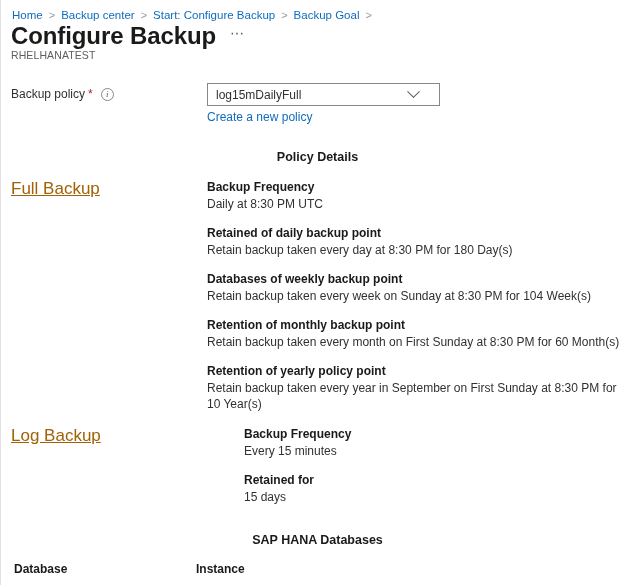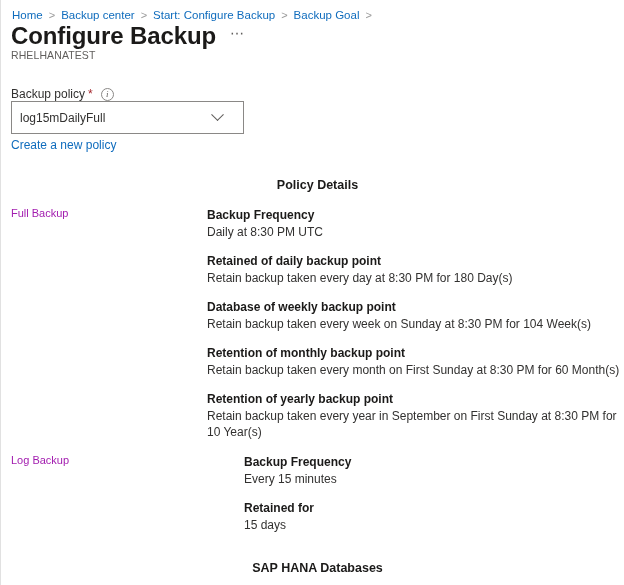--- a/index.html
+++ b/index.html
@@ -75,21 +75,20 @@
     color: #605e5c;
     margin-top: 0px;
     letter-spacing: 0.1px;
   }
 
   
   .form-row {
     display: flex;
     align-items: flex-start;
     margin-top: 22px;
-    flex-direction: column;
   }
   .form-label {
     width: 196px;
     padding-top: 4px;
     font-size: 12px;
     color: #323130;
     display: flex;
     align-items: center;
   }
   .req-star {
@@ -110,21 +109,21 @@
     font-style: italic;
     font-family: "Liberation Serif", serif;
     color: #605e5c;
     margin-left: 8px;
     cursor: pointer;
     line-height: 1;
   }
   .field-col { display: flex; flex-direction: column; }
   .select-box {
     width: 233px;
-    height: 33px;
+    height: 23px;
     border: 1px solid #8a8886;
     background: #fff;
     display: flex;
     align-items: center;
     justify-content: space-between;
     padding: 0 21px 0 8px;
     font-size: 12px;
     color: #323130;
     cursor: pointer;
   }
@@ -153,22 +152,23 @@
   }
 
   
   .detail-row {
     display: flex;
     align-items: flex-start;
   }
   .detail-label {
     width: 196px;
     flex: 0 0 196px;
-    font-size: 11px;
-    color: #a21caf;
+    font-size: 17px;
+    color: #a16207;
+    text-decoration: underline;
   }
   .detail-body { flex: 1; }
   .detail-block { margin-bottom: 13px; }
   .detail-block:last-child { margin-bottom: 0; }
   .db-title {
     font-size: 12px;
     font-weight: 700;
     color: #1b1a19;
     line-height: 16px;
   }
@@ -236,29 +236,29 @@
     <div class="detail-body">
       <div class="detail-block">
         <div class="db-title">Backup Frequency</div>
         <div class="db-text">Daily at 8:30 PM UTC</div>
       </div>
       <div class="detail-block">
         <div class="db-title">Retained of daily backup point</div>
         <div class="db-text">Retain backup taken every day at 8:30 PM for 180 Day(s)</div>
       </div>
       <div class="detail-block">
-        <div class="db-title">Database of weekly backup point</div>
+        <div class="db-title">Databases of weekly backup point</div>
         <div class="db-text">Retain backup taken every week on Sunday at 8:30 PM for 104 Week(s)</div>
       </div>
       <div class="detail-block">
         <div class="db-title">Retention of monthly backup point</div>
         <div class="db-text">Retain backup taken every month on First Sunday at 8:30 PM for 60 Month(s)</div>
       </div>
       <div class="detail-block">
-        <div class="db-title">Retention of yearly backup point</div>
+        <div class="db-title">Retention of yearly policy point</div>
         <div class="db-text">Retain backup taken every year in September on First Sunday at 8:30 PM for 10 Year(s)</div>
       </div>
     </div>
   </div>
 
   <div class="detail-row" style="margin-top:14px;gap:37px;">
     <div class="detail-label">Log Backup</div>
     <div class="detail-body">
       <div class="detail-block">
         <div class="db-title">Backup Frequency</div>

